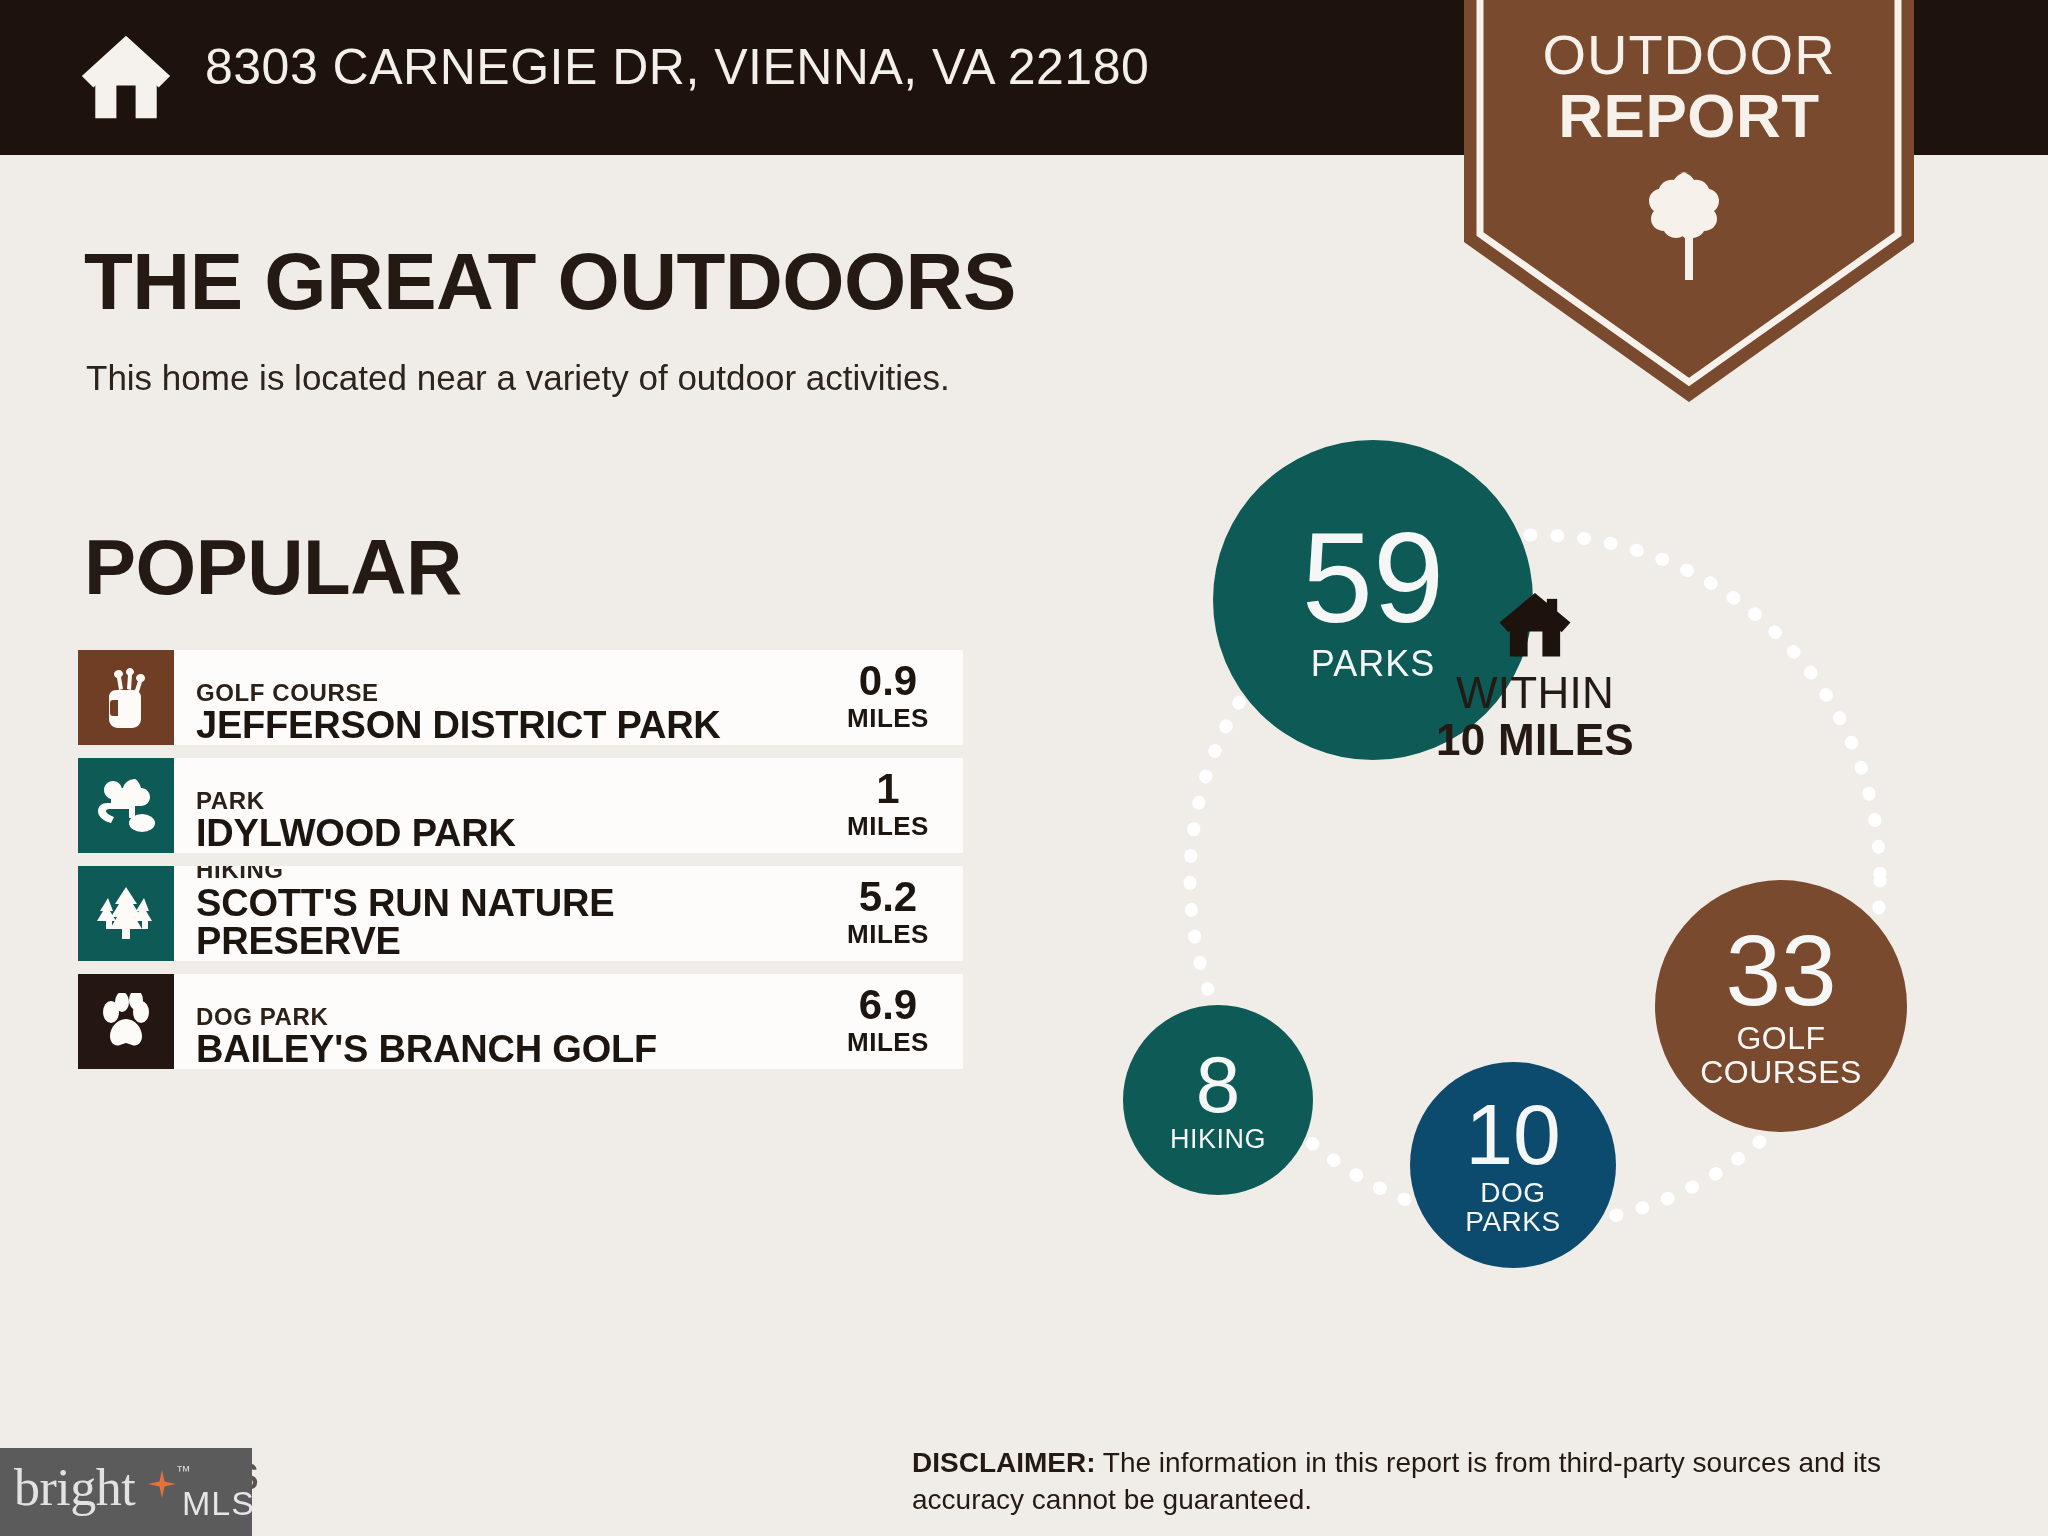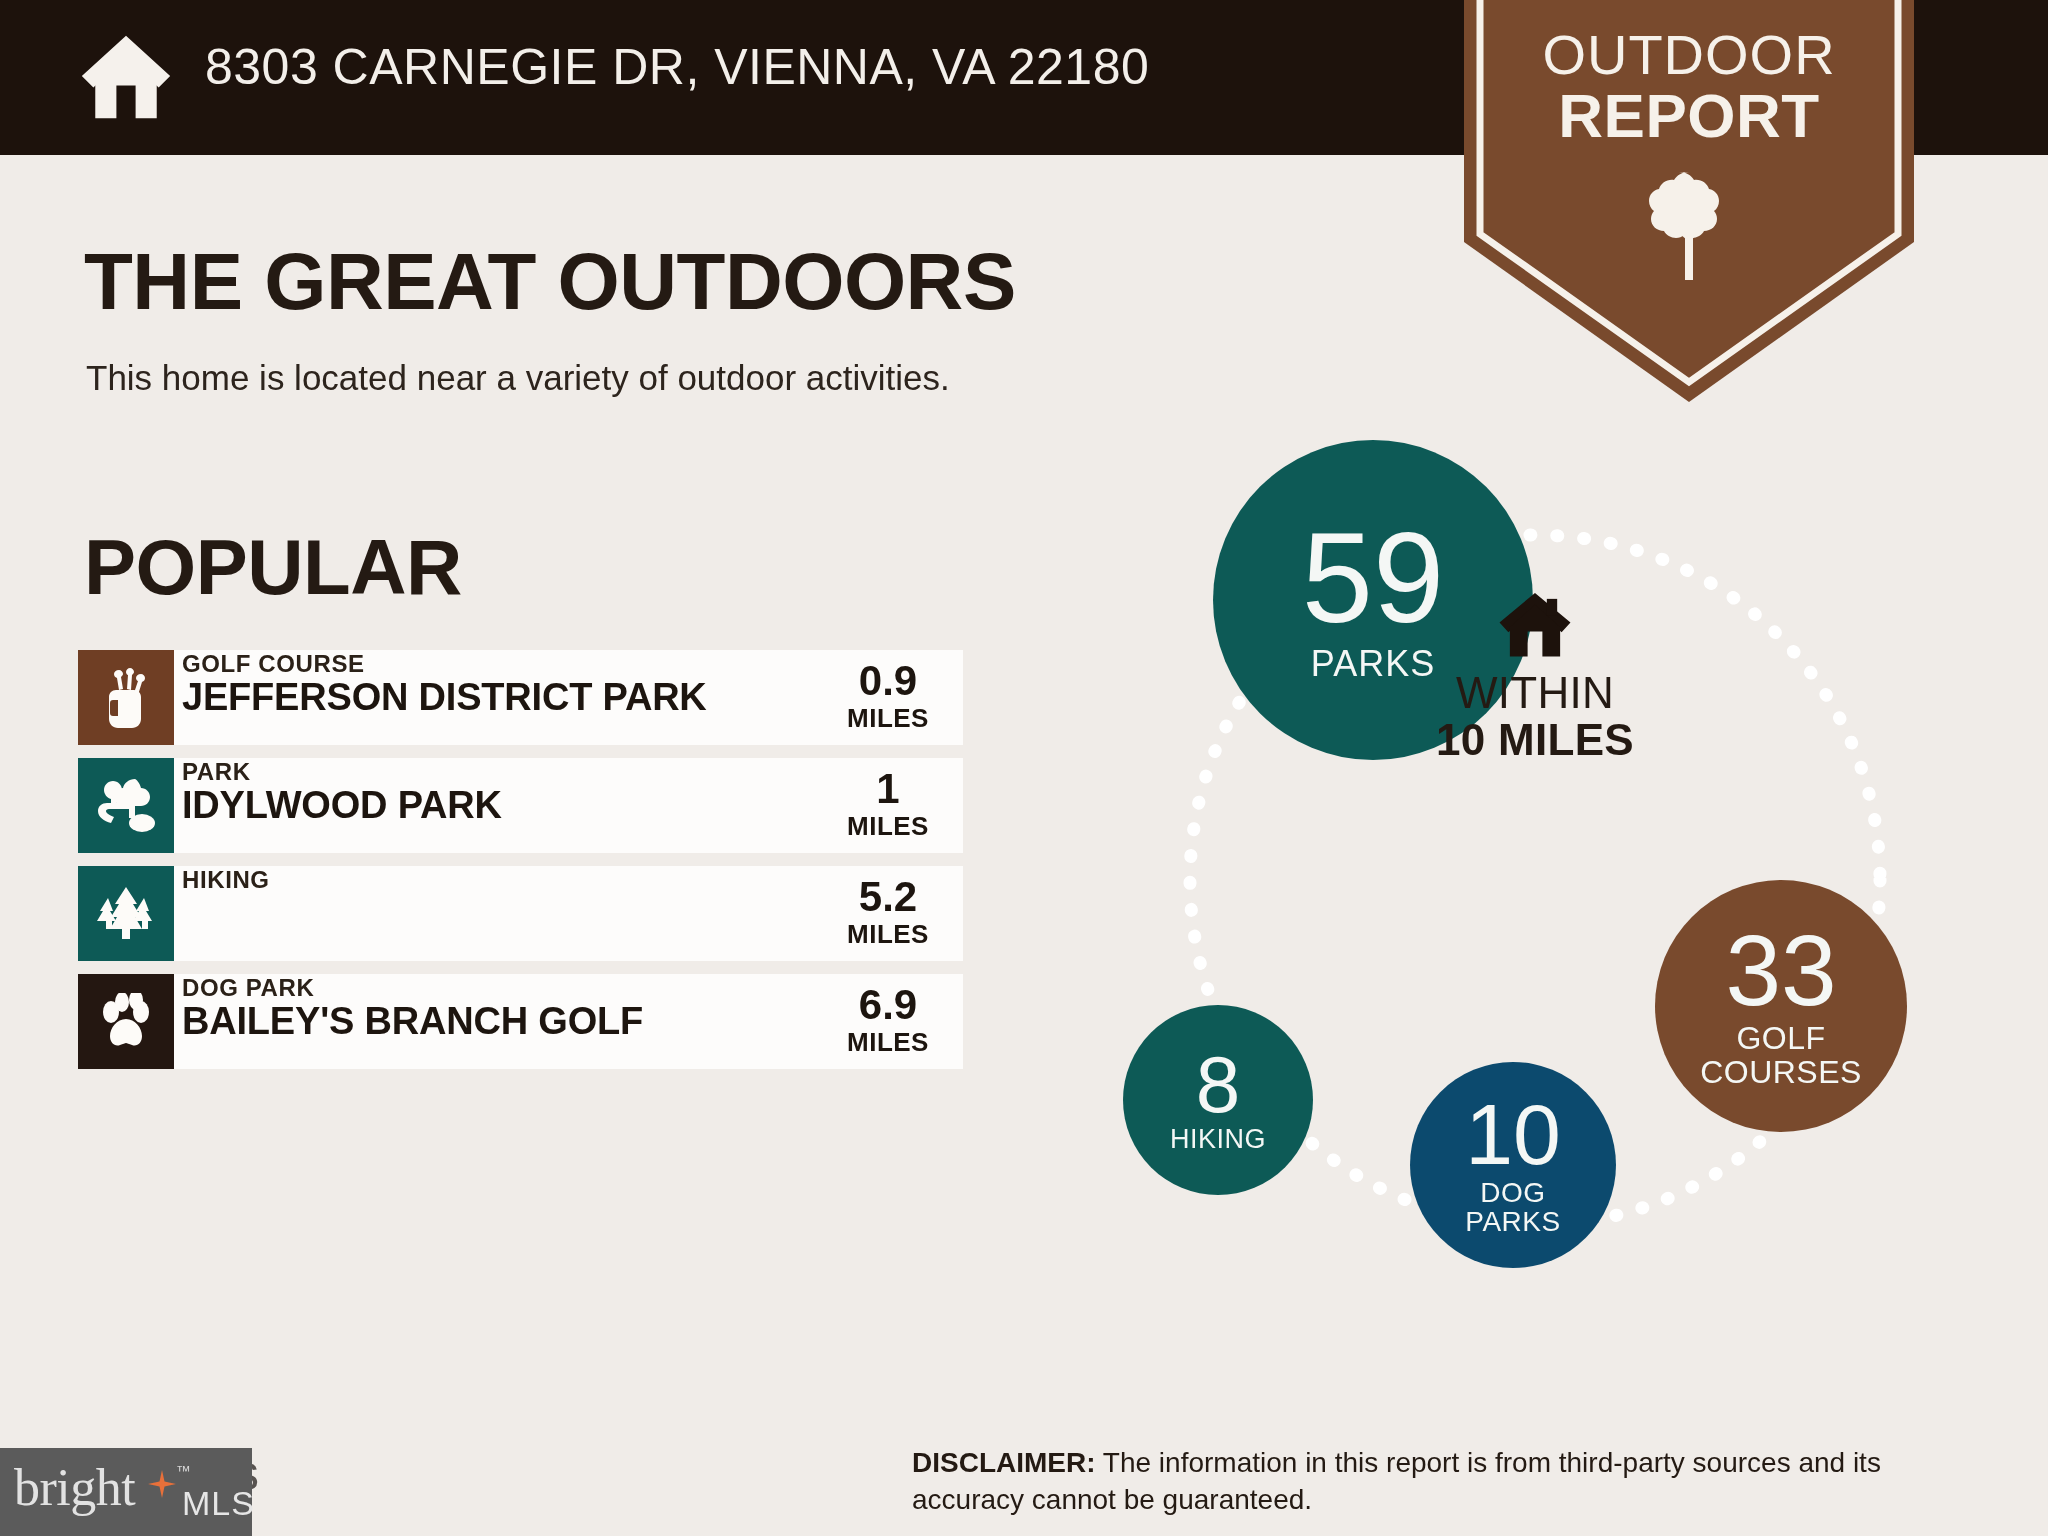--- a/index.html
+++ b/index.html
@@ -130,24 +130,24 @@
   .poi-tile {
     flex: 0 0 96px;
     width: 96px;
     display: flex;
     align-items: center;
     justify-content: center;
   }
   .poi-tile svg { display:block; }
   .poi-text {
     flex: 1 1 auto;
-    padding-left: 8px;
+    padding-left: 22px;
     display: flex;
     flex-direction: column;
-    justify-content: flex-start;
+    justify-content: flex-end;
     overflow: hidden;
   }
   .poi-cat {
     font-size: 24px;
     font-weight: 700;
     color: #2b2118;
     letter-spacing: 0.6px;
     line-height: 1.15;
   }
   .poi-name {
@@ -391,20 +391,21 @@
     <div class="poi-row">
       <div class="poi-tile" style="background:#0d5a56">
         <svg width="62" height="56" viewBox="0 0 62 56">
           <path fill="#fdfbf8" d="M31 1l-11 17h4l-8 13h6l-7 12h12v10h8V43h12l-7-12h6l-8-13h4z"></path>
           <path fill="#fdfbf8" d="M13 12L5 25h3l-6 10h9v8h6v-8h4l-6-10h3z"></path>
           <path fill="#fdfbf8" d="M49 12l-8 13h3l-6 10h9v8h6v-8h4l-6-10h3z"></path>
         </svg>
       </div>
       <div class="poi-text">
         <div class="poi-cat">HIKING</div>
+        <div class="poi-name">SCOTT'S RUN NATURE PRESERVE</div>
       </div>
       <div class="poi-dist">
         <div class="poi-dist-val">5.2</div>
         <div class="poi-dist-unit">MILES</div>
       </div>
     </div>
 
     <div class="poi-row">
       <div class="poi-tile" style="background:#241711">
         <svg width="56" height="58" viewBox="0 0 56 58">

